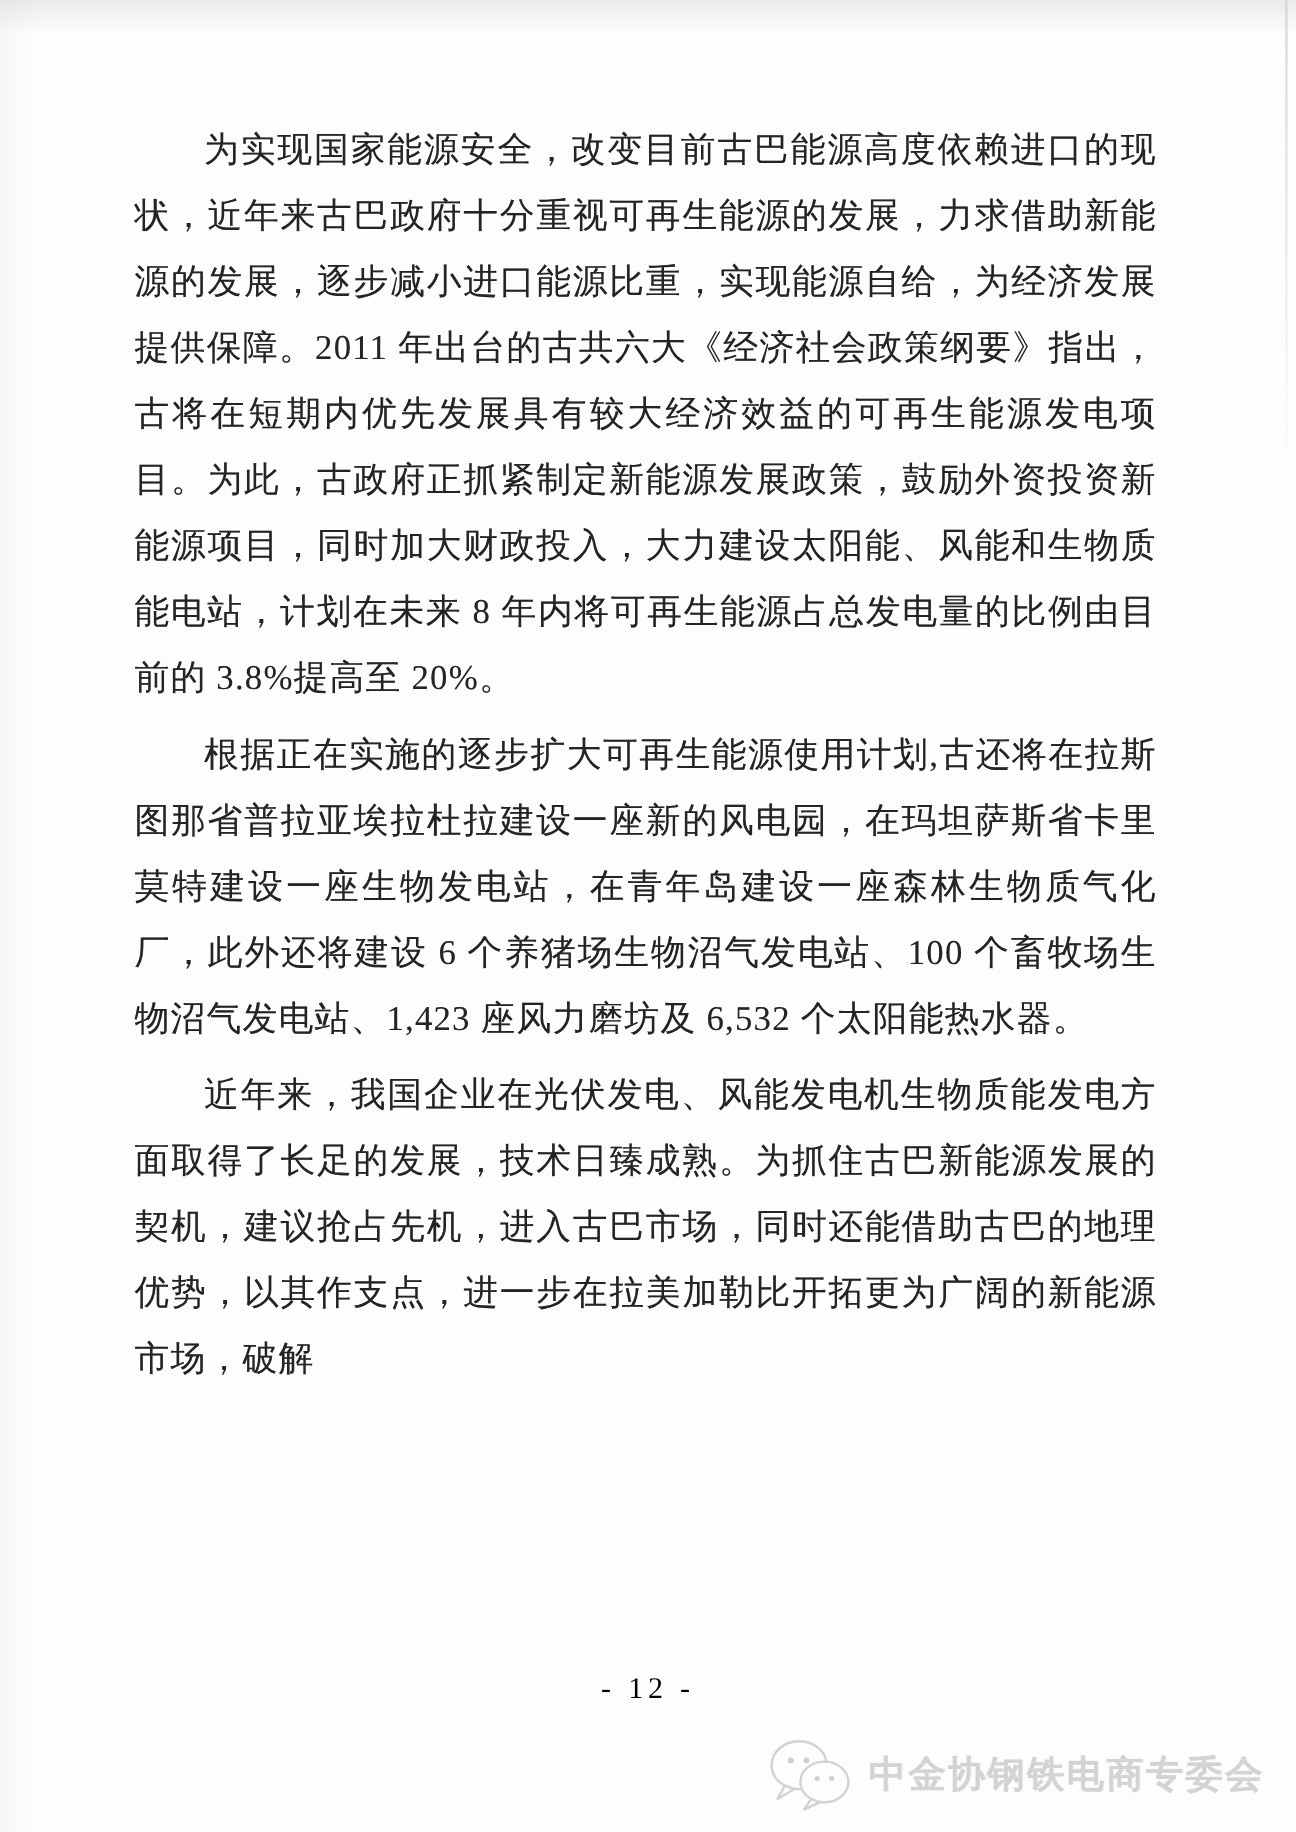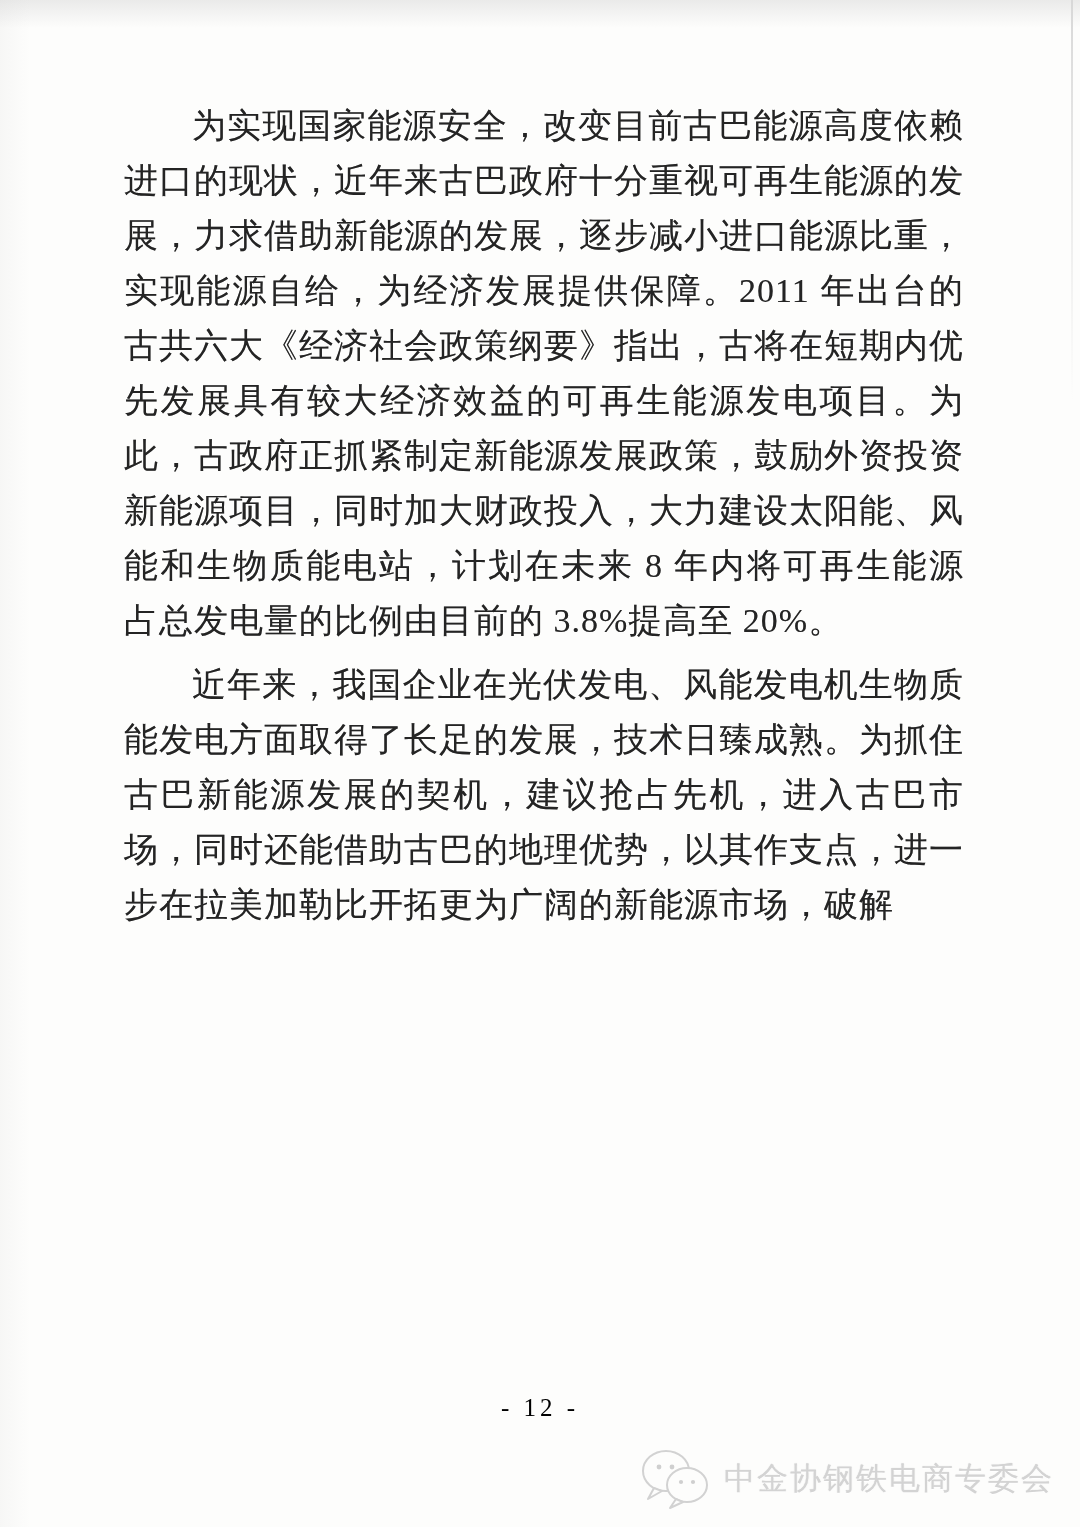--- a/index.html
+++ b/index.html
@@ -44,22 +44,22 @@
     background: linear-gradient(to bottom, #d8d8d8, rgba(255,255,255,0));
     pointer-events: none;
   }
   .body-text {
     position: absolute;
     left: 112px;
     top: 98px;
     width: 852px;
   }
   .para {
-    margin: 0 0 9px 12px;
-    font-size: 34px;
+    margin: 0 0 9px 0;
+    font-size: 29px;
     line-height: 55px;
     text-align: justify;
     text-indent: 2em;
     letter-spacing: 1px;
     color: #242424;
     text-shadow: 0 0 0.4px rgba(0,0,0,0.35);
   }
   .page-number {
     position: absolute;
     left: 0;
@@ -80,38 +80,39 @@
     user-select: none;
   }
   .wm-icon {
     display: inline-block;
     width: 74px;
     height: 64px;
   }
   .wm-text {
     font-family: "Liberation Sans", "DejaVu Sans", sans-serif;
     font-size: 31px;
-    font-weight: 400;
+    font-weight: 700;
     color: #d3d3d3;
     letter-spacing: 2px;
     text-shadow: 0 1px 0 #ffffff, 0 0 1px #c6c6c6;
     white-space: nowrap;
   }
 </style>
 </head>
 <body>
 
 <div class="page">
 
   <div class="scan-top-shade"></div>
   <div class="scan-left-shade"></div>
   <div class="scan-right-line"></div>
 
   <div class="body-text">
     <p class="para">为实现国家能源安全，改变目前古巴能源高度依赖进口的现状，近年来古巴政府十分重视可再生能源的发展，力求借助新能源的发展，逐步减小进口能源比重，实现能源自给，为经济发展提供保障。2011 年出台的古共六大《经济社会政策纲要》指出，古将在短期内优先发展具有较大经济效益的可再生能源发电项目。为此，古政府正抓紧制定新能源发展政策，鼓励外资投资新能源项目，同时加大财政投入，大力建设太阳能、风能和生物质能电站，计划在未来 8 年内将可再生能源占总发电量的比例由目前的 3.8%提高至 20%。</p>
+    <p class="para">根据正在实施的逐步扩大可再生能源使用计划,古还将在拉斯图那省普拉亚埃拉杜拉建设一座新的风电园，在玛坦萨斯省卡里莫特建设一座生物发电站，在青年岛建设一座森林生物质气化厂，此外还将建设 6 个养猪场生物沼气发电站、100 个畜牧场生物沼气发电站、1,423 座风力磨坊及 6,532 个太阳能热水器。</p>
     <p class="para">近年来，我国企业在光伏发电、风能发电机生物质能发电方面取得了长足的发展，技术日臻成熟。为抓住古巴新能源发展的契机，建议抢占先机，进入古巴市场，同时还能借助古巴的地理优势，以其作支点，进一步在拉美加勒比开拓更为广阔的新能源市场，破解</p>
   </div>
 
   <div class="page-number">- 12 -</div>
 
   <div class="watermark">
     <span class="wm-icon">
       <svg width="74" height="64" viewBox="0 0 74 64" xmlns="http://www.w3.org/2000/svg">
 
         <ellipse cx="28" cy="24" rx="23" ry="20" fill="#fdfdfc" stroke="#d2d2d2" stroke-width="2"></ellipse>

